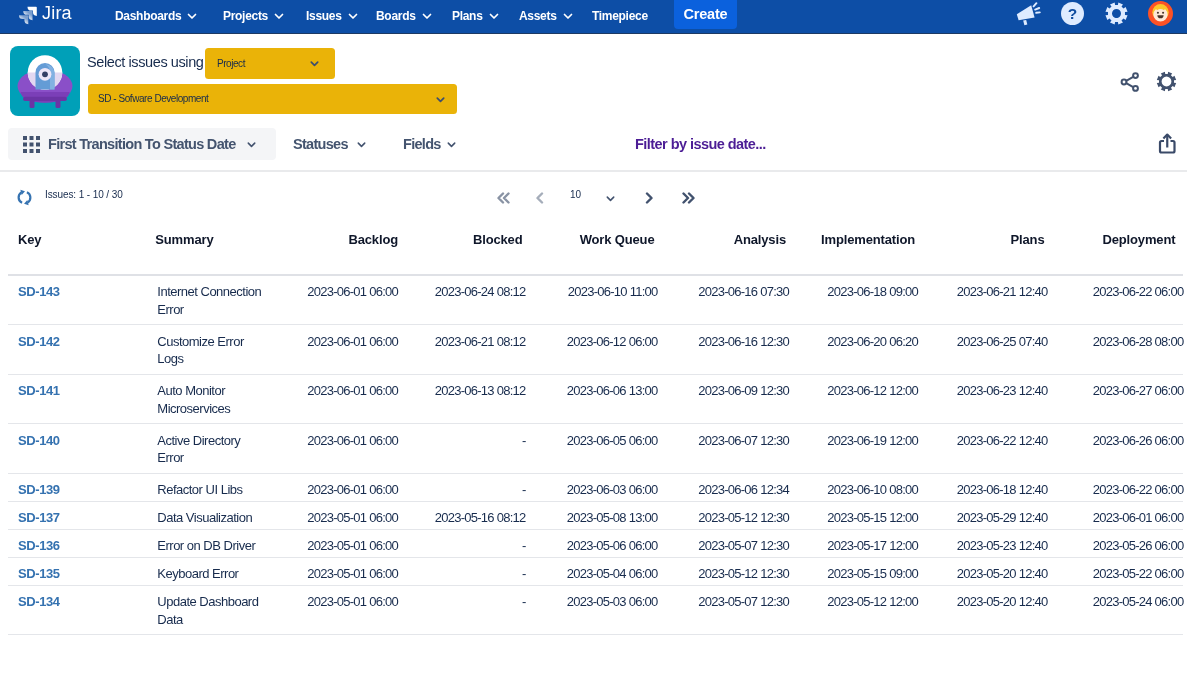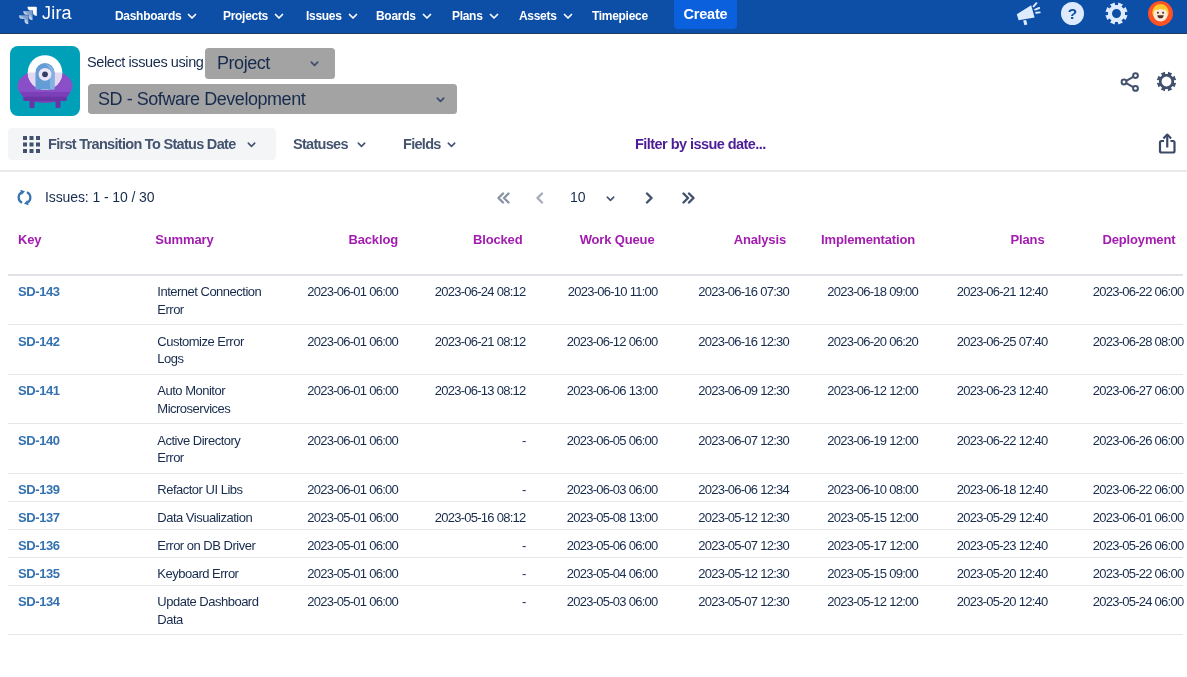--- a/index.html
+++ b/index.html
@@ -18,37 +18,37 @@
 .createbtn { position:absolute; left:674px; top:-4px; width:63px; height:32.5px;
   background:#0b61dd; border-radius:4px; color:#fff; font-size:14.5px; font-weight:700;
   text-align:center; line-height:36.5px; letter-spacing:-0.2px; }
 .searchbox { position:absolute; left:828px; top:2px; width:168px; height:27px;
   background:#0a3a7d; border:1px solid #3c70b0; border-radius:4px; }
 .searchtxt { position:absolute; left:33px; top:4px; font-size:15px; color:#7f9cc9; }
 
 
 .apptile { position:absolute; left:10px; top:46px; width:70px; height:70px; }
 .lbl1 { position:absolute; left:87px; top:54px; font-size:14.5px; color:#172b4d; letter-spacing:-0.4px; }
-.dd { position:absolute; background:#a3a3a3; border-radius:3.5px; color:#172b4d;
-  font-size:18px; letter-spacing:-0.45px; }
+.dd { position:absolute; background:#eab308; border-radius:3.5px; color:#172b4d;
+  font-size:10px; letter-spacing:-0.45px; }
 .hicon { position:absolute; }
 
 
 .pill { position:absolute; left:8px; top:128px; width:268px; height:32px;
   background:#f4f5f7; border-radius:4px; }
 .tbtxt { position:absolute; font-size:14.5px; font-weight:700; color:#44546f;
   white-space:nowrap; letter-spacing:-0.7px; }
 
 
-.pgtxt { position:absolute; font-size:14px; color:#172b4d; white-space:nowrap; letter-spacing:-0.1px; }
+.pgtxt { position:absolute; font-size:10px; color:#172b4d; white-space:nowrap; letter-spacing:-0.1px; }
 
 
 .tbl { position:absolute; left:8px; top:229px; width:1175px; }
 table { border-collapse:collapse; table-layout:fixed; width:1175px; }
-th { font-size:13px; font-weight:700; color:#a21caf; vertical-align:top; letter-spacing:-0.15px;
+th { font-size:13px; font-weight:700; color:#0f172a; vertical-align:top; letter-spacing:-0.15px;
   height:46px; padding:3px 3px 0 0; border-bottom:2px solid #dfe1e6; text-align:right; }
 th.c1, th.c2 { text-align:left; }
 th.c2 { padding-left:8px; }
 th.de { padding-right:8px; }
 th.ba { padding-right:0; }
 td { font-size:13px; letter-spacing:-0.75px; color:#172b4d; line-height:17.2px; padding:7.4px 0 6.7px 0;
   border-bottom:1px solid #e4e6ea; text-align:right; vertical-align:top; }
 td.c1 { text-align:left; padding-left:10px; font-weight:700; color:#3572b0; letter-spacing:-0.4px; }
 td.c2 { text-align:left; padding-left:10px; letter-spacing:-0.5px; white-space:nowrap; }
 tr.h2 td { height:48px; }

